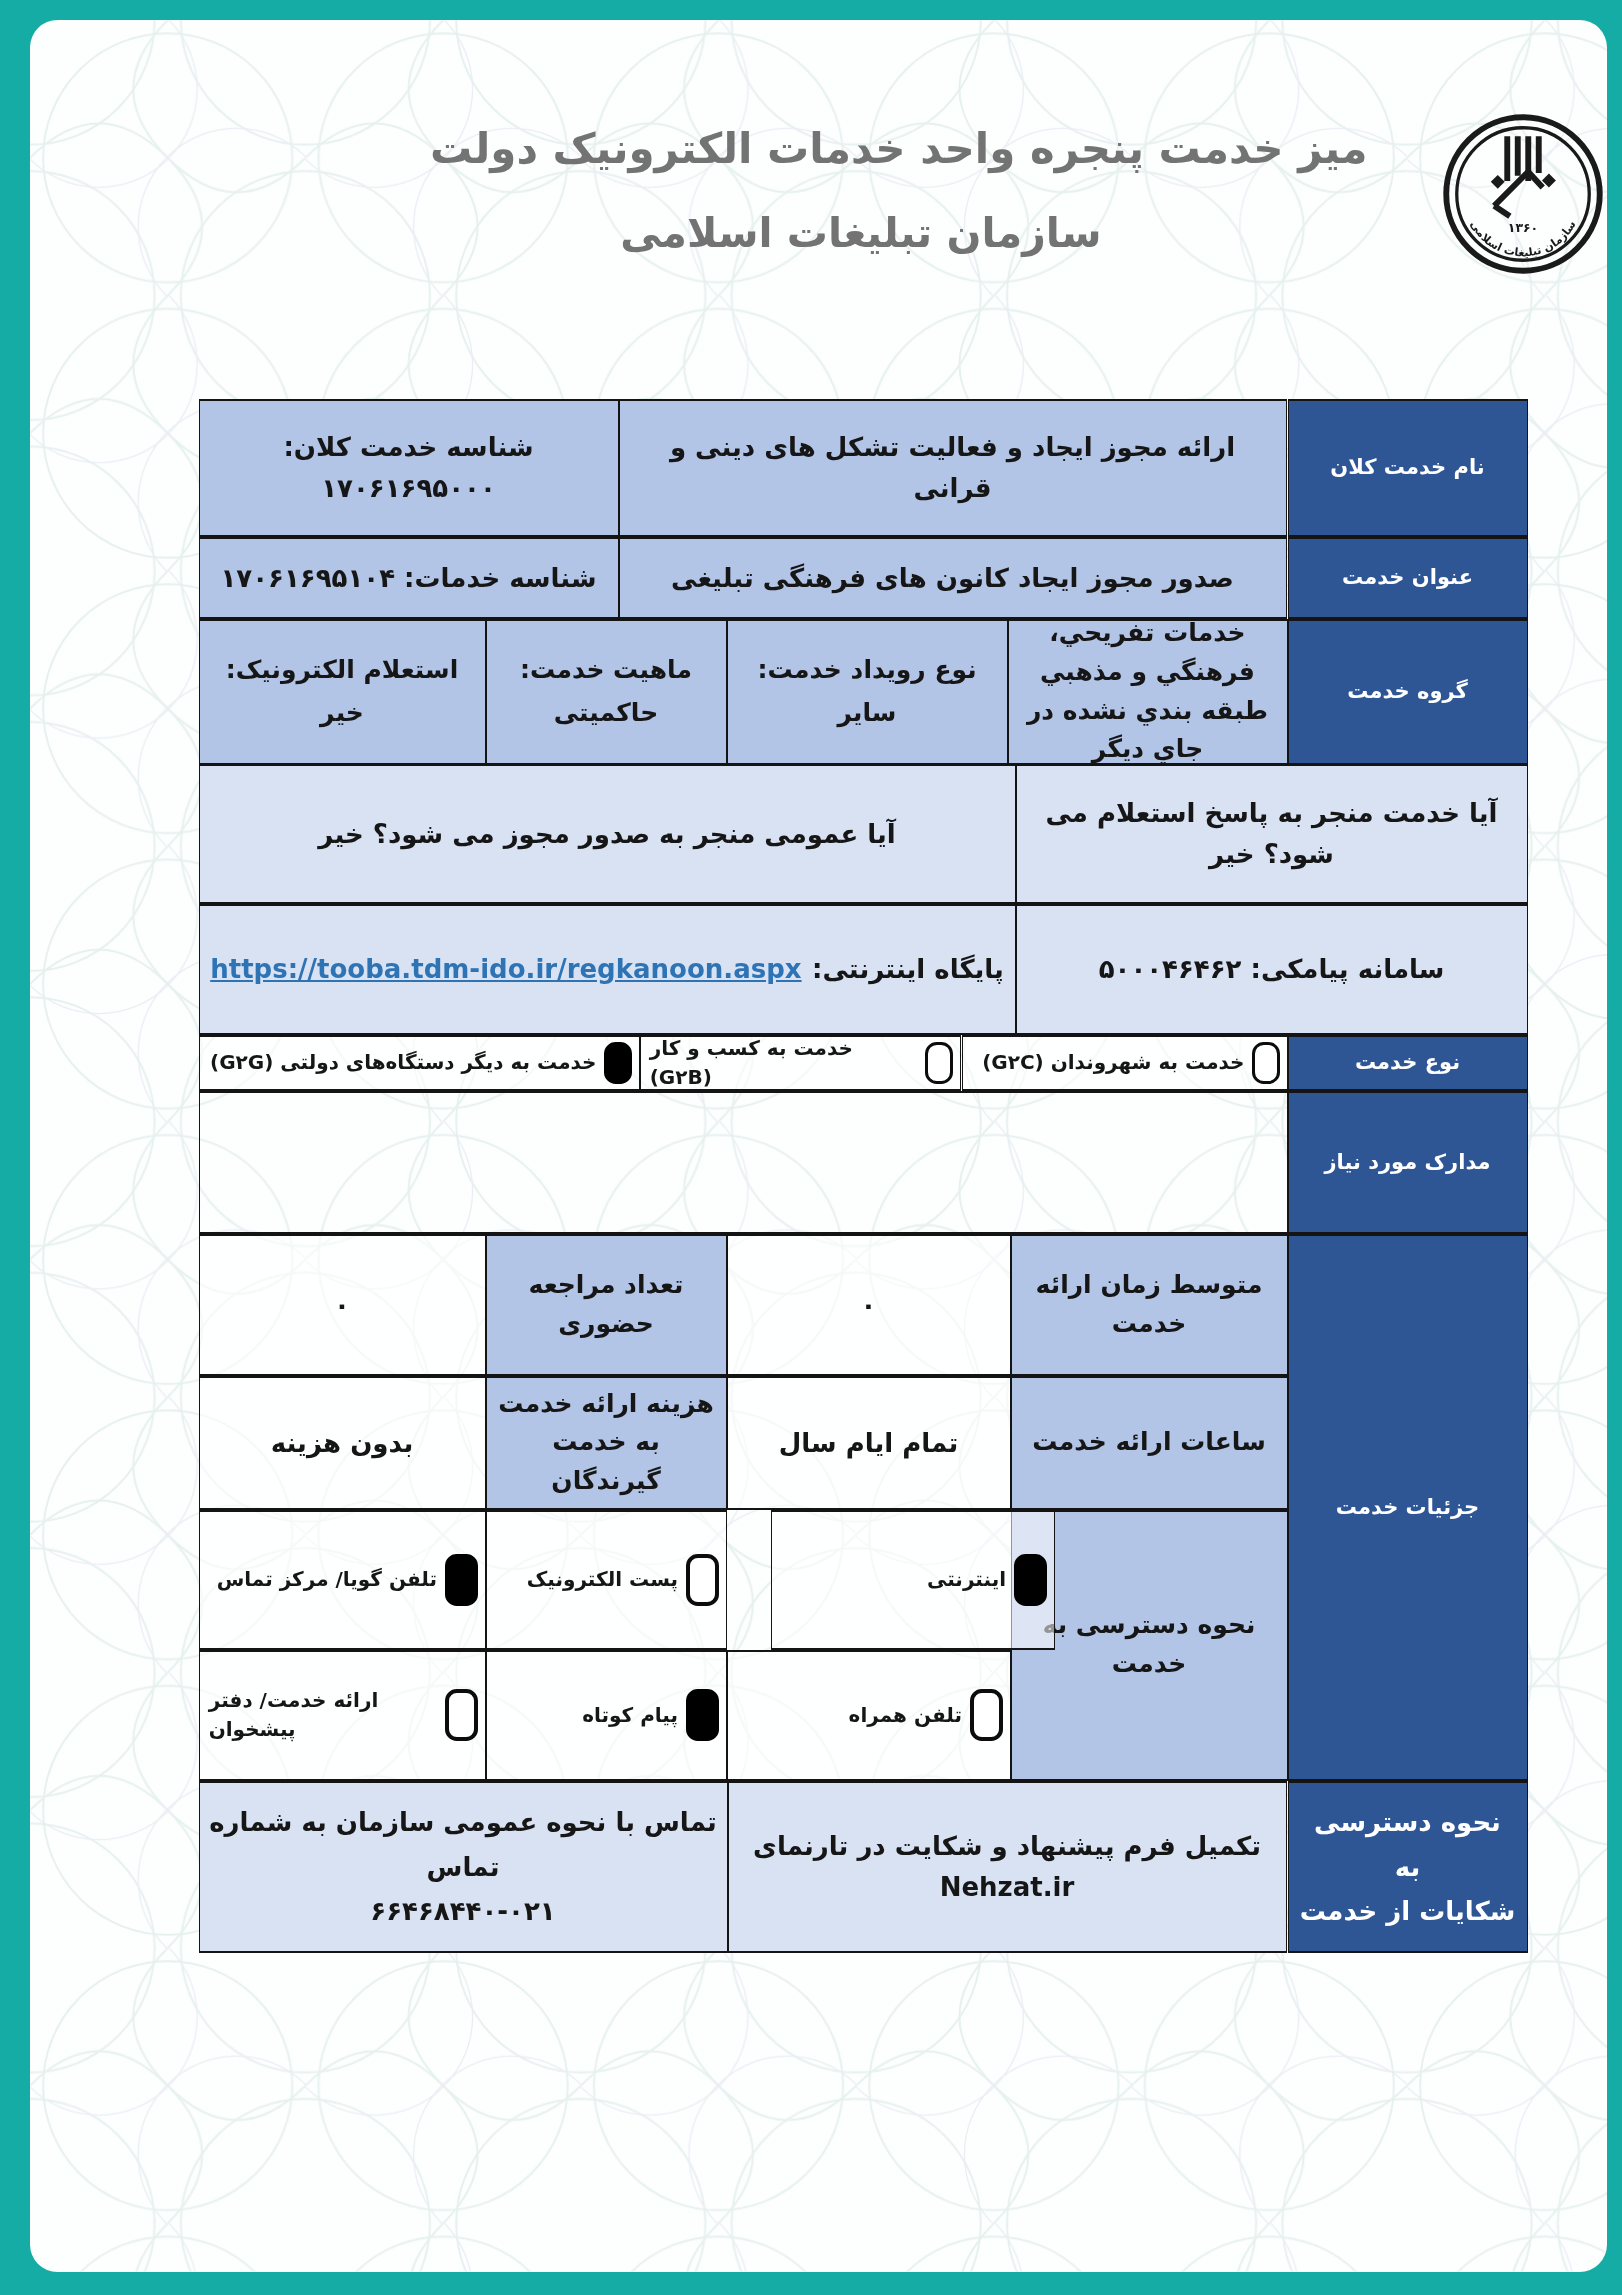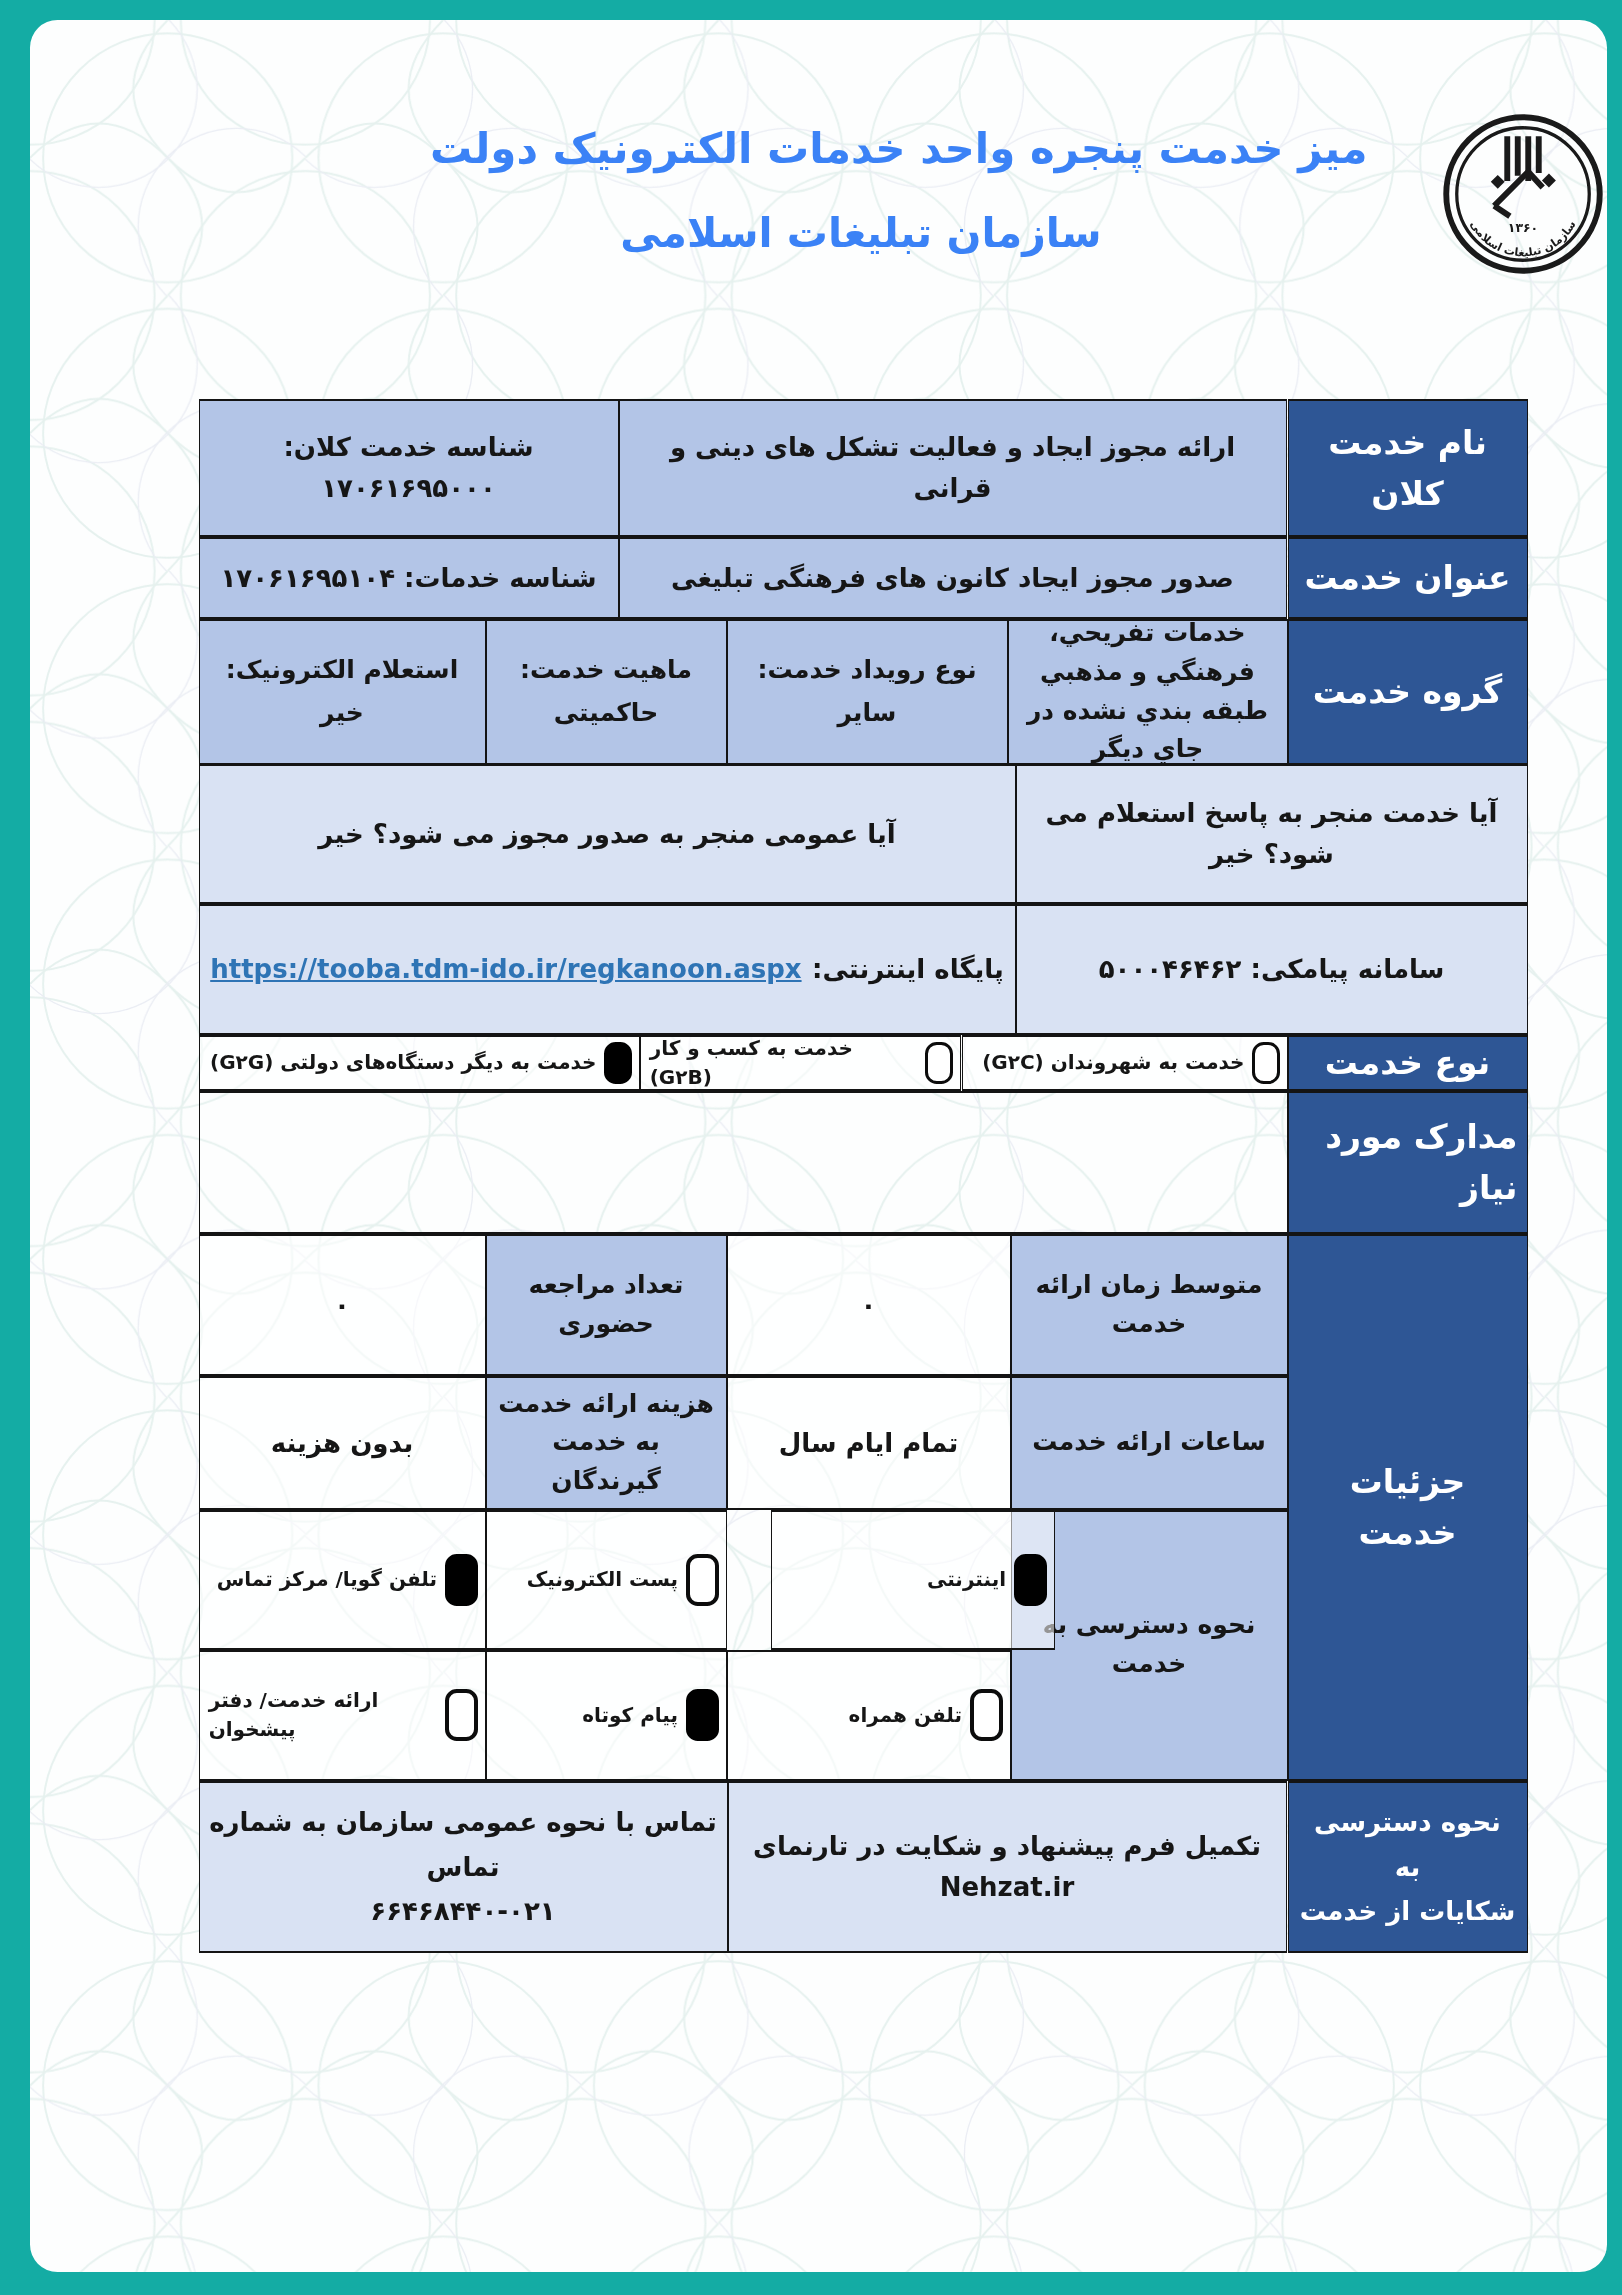--- a/index.html
+++ b/index.html
@@ -9,34 +9,34 @@
     font-family:"DejaVu Sans","Liberation Sans",sans-serif;
     font-weight:bold;color:#161616;
   }
   #card{
     position:absolute;left:29.5px;top:19.7px;width:1577px;height:2252px;
     background:#fdfefe;border-radius:27.5px;overflow:hidden;
   }
   .bg-pattern{position:absolute;left:0;top:0;width:100%;height:100%;opacity:.85;}
   
   .title{
-    position:absolute;color:#3b82f6;text-align:right;white-space:nowrap;
+    position:absolute;color:#737373;text-align:right;white-space:nowrap;
     letter-spacing:-0.7px;
   }
   #title1{right:239px;top:104px;font-size:42px;}
   #title2{right:505px;top:189px;font-size:41px;letter-spacing:1.3px;}
   #logo{position:absolute;left:1411px;top:92px;}
   
   .cell{
     position:absolute;box-sizing:border-box;
     border:2px solid #141414;border-left-width:1.3px;border-right-width:1.3px;
     display:flex;flex-direction:column;align-items:center;justify-content:center;
     text-align:center;font-size:26px;line-height:1.55;padding:3.9px 9.2px;
   }
-  .hdr{background:#2e5695;color:#ffffff;font-size:33px;}
+  .hdr{background:#2e5695;color:#ffffff;font-size:21px;}
   .peri{background:#b3c5e7;}
   .lite{background:#d9e2f3;}
   .whit{background:rgba(255,255,255,.55);}
   .none{background:transparent;}
   .sm{font-size:25px;}
   .cbrow{flex-direction:row;justify-content:flex-start;padding-right:6.6px;gap:7.9px;}
   .cb{
     display:inline-block;flex:0 0 auto;width:33px;height:52px;
     border:4.6px solid #0c0c0c;border-radius:11.8px;background:#ffffff;box-sizing:border-box;
   }

